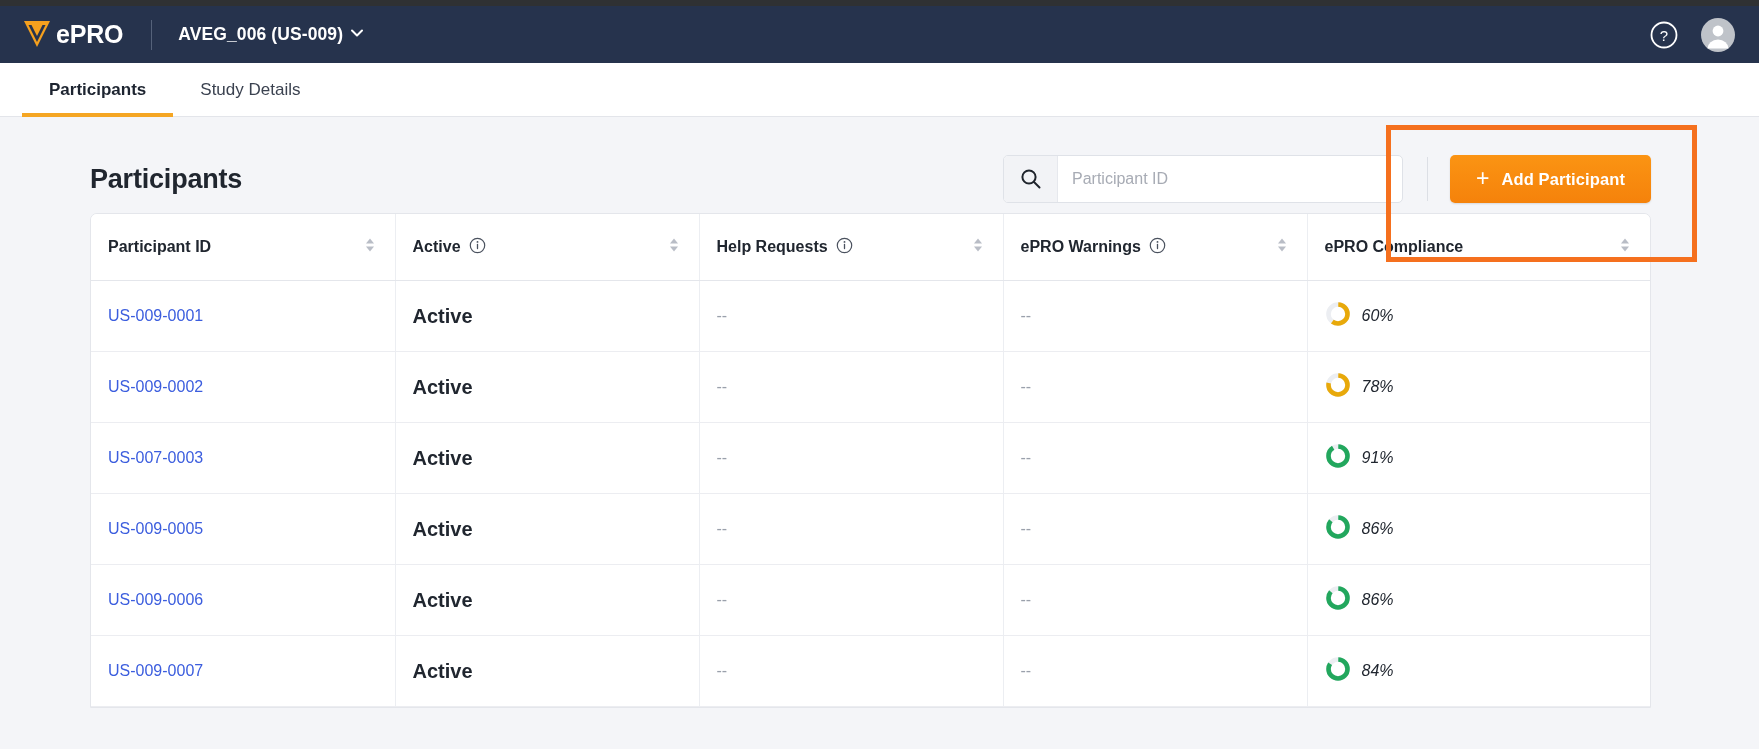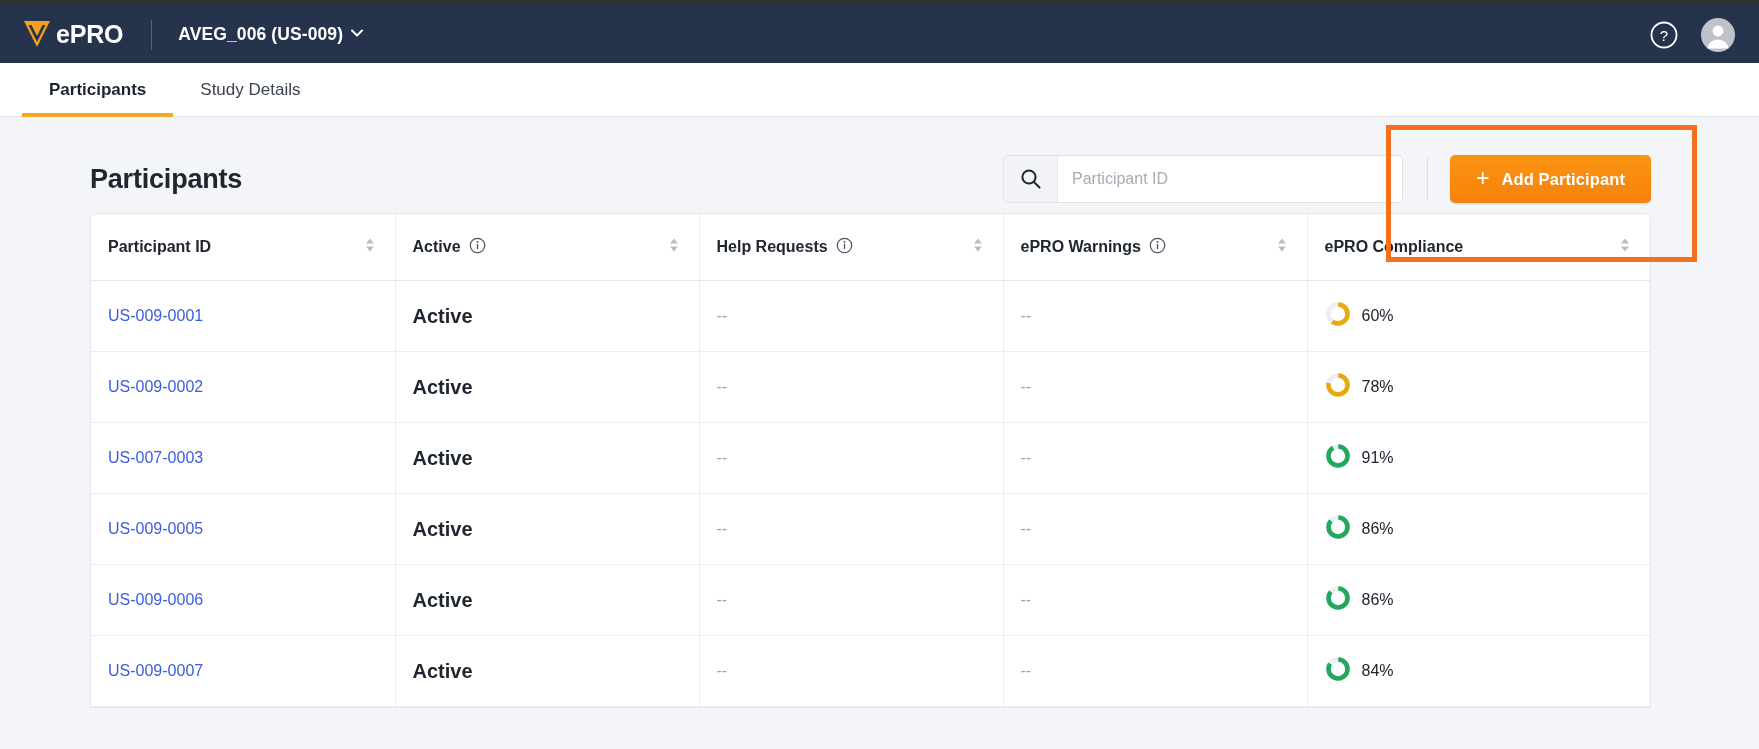--- a/index.html
+++ b/index.html
@@ -246,21 +246,21 @@
   }
   td:last-child { border-right: none; }
   .pid-link {
     color: #3b5dde;
     text-decoration: none;
     font-size: 16px;
     cursor: pointer;
   }
   .status-txt { font-weight: 700; font-size: 20px; }
   .dash { color: #9aa0ab; font-size: 16px; }
-  .compliance-cell { display: flex; align-items: center; gap: 11px; }
+  .compliance-cell { display: flex; align-items: center; gap: 11px; font-style: italic; }
   .pct { font-size: 16px; color: #20262f; }
 </style>
 </head>
 <body>
 
 <div class="top-strip"></div>
 
 <div class="app-header">
   <div class="brand">
     <span class="logo-v">

